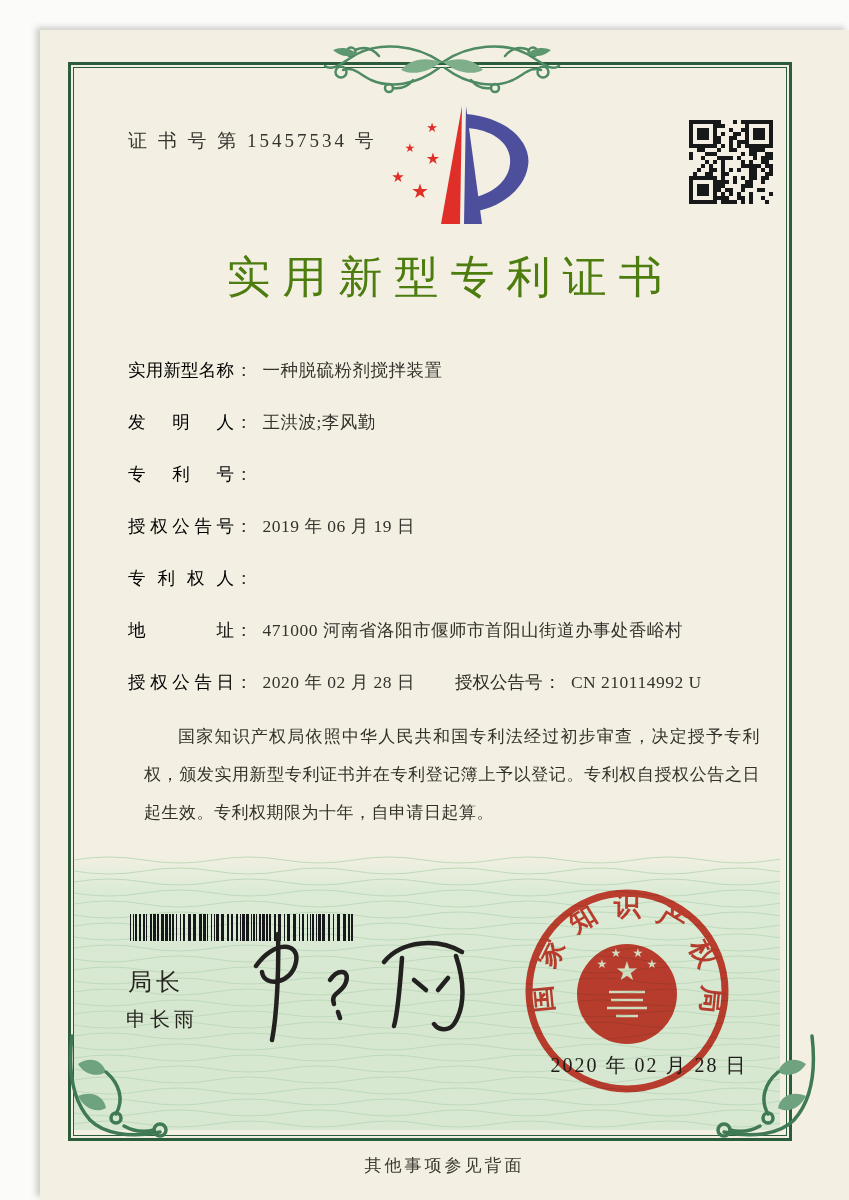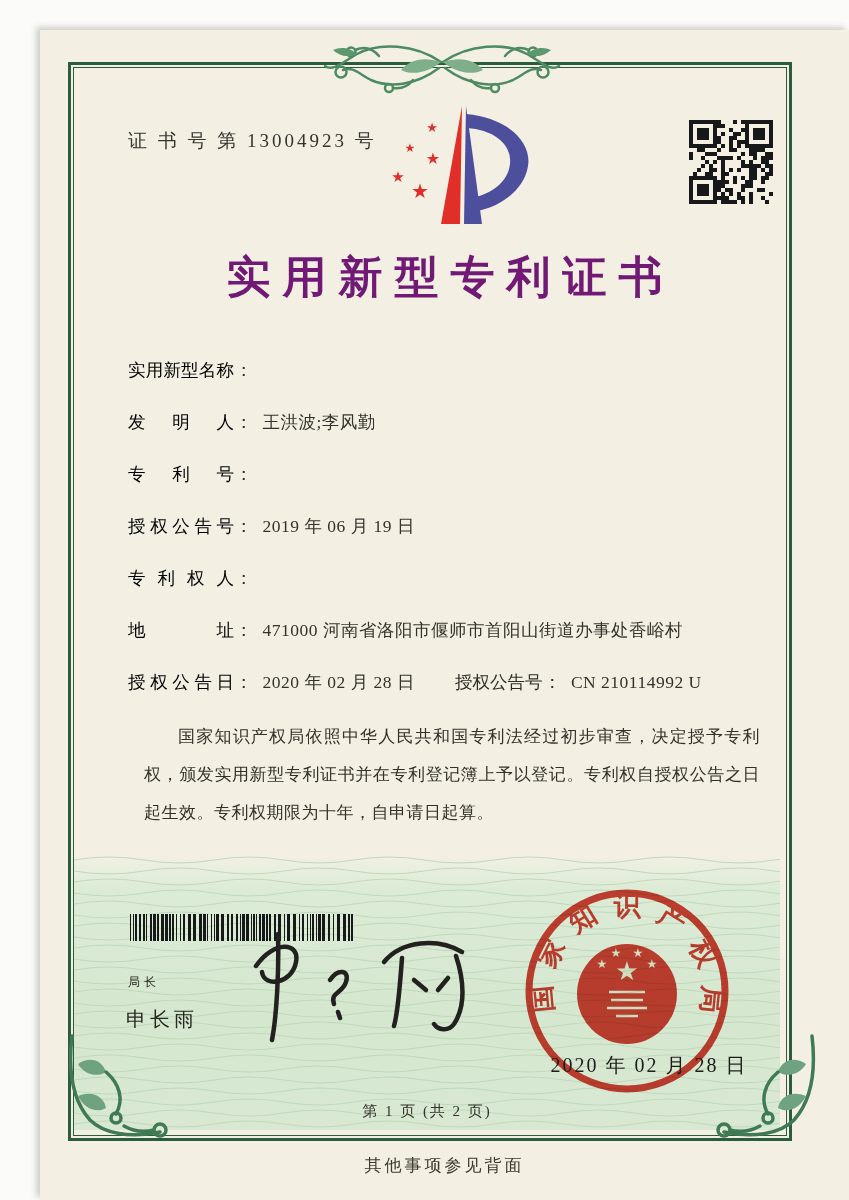--- a/index.html
+++ b/index.html
@@ -25,21 +25,21 @@
   }
   
   .cert-no{
     position:absolute;left:88px;top:98px;
     font-size:19px;letter-spacing:3px;color:#35332e;z-index:6;
   }
   .logo{position:absolute;left:330px;top:70px;z-index:6;}
   .qr{position:absolute;left:645px;top:86px;z-index:6;}
   .title{
     position:absolute;left:0;top:218px;width:100%;
-    text-align:center;font-size:44px;font-weight:bold;color:#701a75;
+    text-align:center;font-size:44px;font-weight:normal;color:#4d7c0f;
     letter-spacing:12px;text-indent:12px;z-index:6;
   }
   
   .fields{position:absolute;left:88px;top:326px;width:660px;z-index:6;}
   .frow{display:flex;align-items:flex-start;margin-bottom:24px;line-height:28px;font-size:17.5px;}
   .flabel{
     display:inline-block;width:106px;flex:none;
     text-align:justify;text-align-last:justify;color:#000000;
   }
   .fcolon{flex:none;margin-left:1px;}
@@ -58,21 +58,21 @@
     position:absolute;left:34px;top:824px;width:706px;height:276px;
     background:linear-gradient(180deg,#f3f0e3 0%,#dcebd6 13%,#d6e7d0 55%,#d8e8d2 100%);
     z-index:4;overflow:hidden;
   }
   .waves{position:absolute;left:0;top:0;}
   .barcode{
     position:absolute;left:56px;top:60px;width:222px;height:27px;
     display:flex;align-items:stretch;
   }
   .barcode span{display:block;height:100%;background:#17181a;flex:none;}
-  .director-title{position:absolute;left:54px;top:112px;font-size:12px;letter-spacing:4px;color:#26251f;margin-top:8px;}
+  .director-title{position:absolute;left:54px;top:112px;font-size:24px;letter-spacing:4px;color:#26251f;}
   .director-name{position:absolute;left:52px;top:152px;font-size:20px;letter-spacing:4px;color:#26251f;}
   .signature{position:absolute;left:160px;top:74px;}
   .seal{position:absolute;left:438px;top:22px;mix-blend-mode:multiply;opacity:.95;}
   .seal-date{
     position:absolute;left:470px;top:198px;width:210px;text-align:center;
     font-size:20px;letter-spacing:2px;color:#1d1c18;z-index:8;
   }
   .page-num{
     position:absolute;left:0;top:248px;width:100%;text-align:center;
     font-size:15px;letter-spacing:2px;color:#33312b;
@@ -215,21 +215,20 @@
         <g stroke="#f6f2e6" stroke-width="2.5" fill="none">
           <path d="M97 116 h36"></path>
           <path d="M99 124 h32"></path>
           <path d="M95 132 h40"></path>
           <path d="M104 140 h22"></path>
         </g>
       </g>
     </svg>
 
     <div class="seal-date">2020 年 02 月 28 日</div>
-    <div class="page-num">第 1 页 (共 2 页)</div>
   </div>
 
   <div class="frame">
     <div class="frame-inner"></div>
   </div>
 
   <svg class="ornament-top" width="250" height="60" viewBox="0 0 250 60">
     <g id="wing" fill="none" stroke="#4e8a62" stroke-width="2.5" stroke-linecap="round">
       <path d="M124 26 C 98 8, 62 6, 40 18 C 26 26, 16 36, 8 30"></path>
       <path d="M124 26 C 106 20, 92 24, 84 34 C 96 40, 112 36, 124 26 Z" fill="#7fae8b" stroke="none"></path>
@@ -260,21 +259,21 @@
       <path d="M8 2 C 4 36, 8 66, 26 86 C 40 100, 66 104, 96 98"></path>
       <path d="M14 30 C 26 22, 38 26, 42 38 C 32 44, 20 40, 14 30 Z" fill="#6fa37f" stroke="none"></path>
       <path d="M14 62 C 28 56, 40 62, 42 74 C 32 80, 20 74, 14 62 Z" fill="#6fa37f" stroke="none"></path>
       <path d="M42 38 C 56 50, 60 66, 52 80"></path>
       <circle cx="96" cy="96" r="6"></circle>
       <circle cx="52" cy="84" r="5"></circle>
       <path d="M60 92 q 14 8 30 4"></path>
     </g>
   </svg>
 
-  <div class="cert-no">证 书 号 第 13004923 号</div>
+  <div class="cert-no">证 书 号 第 15457534 号</div>
 
   <svg class="logo" width="170" height="130" viewBox="0 0 170 130">
     <path d="M96 14 C 140 18, 162 44, 158 66 C 154 92, 126 110, 100 112 L 101 98 C 122 94, 138 82, 140 64 C 142 44, 124 30, 97 28 Z" fill="#4d4f9d"></path>
     <polygon points="92,6 71,124 90,124" fill="#e02f28"></polygon>
     <polygon points="96,6 94,124 112,124" fill="#4d4f9d"></polygon>
     <g fill="#e02f28" font-family="DejaVu Sans, sans-serif" text-anchor="middle">
       <text x="62" y="32" font-size="13">★</text>
       <text x="40" y="52" font-size="12">★</text>
       <text x="63" y="64" font-size="16">★</text>
       <text x="28" y="82" font-size="15">★</text>
@@ -512,20 +511,21 @@
       <rect x="16" y="21" width="1" height="1" fill="#17181a"></rect>
       <rect x="20" y="21" width="1" height="1" fill="#17181a"></rect>
     </svg>
 
   <div class="title">实用新型专利证书</div>
 
   <div class="fields">
     <div class="frow">
       <span class="flabel">实用新型名称</span>
         <span class="fcolon">：</span>
+      <span class="fvalue">一种脱硫粉剂搅拌装置</span>
     </div>
     <div class="frow">
       <span class="flabel">发明人</span>
         <span class="fcolon">：</span>
       <span class="fvalue">王洪波;李风勤</span>
     </div>
     <div class="frow">
       <span class="flabel">专利号</span>
         <span class="fcolon">：</span>
     </div>

